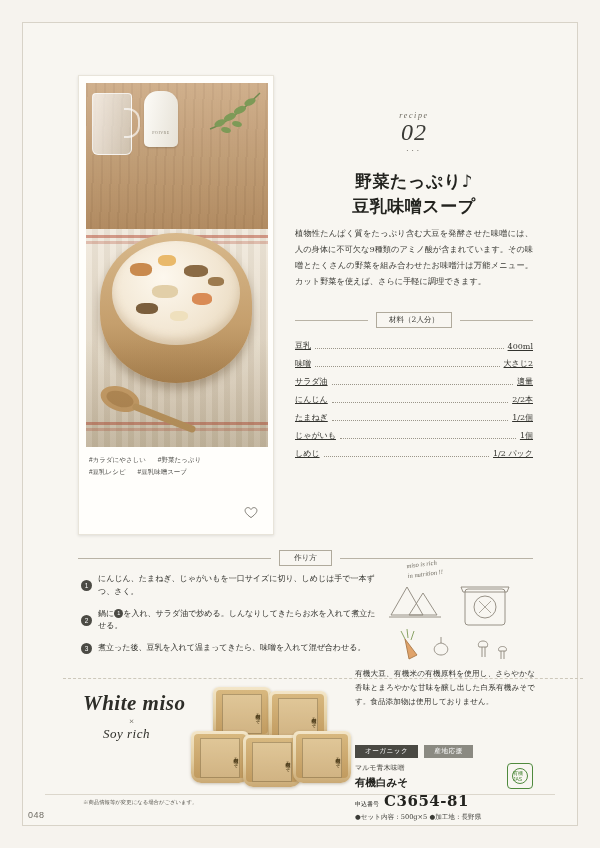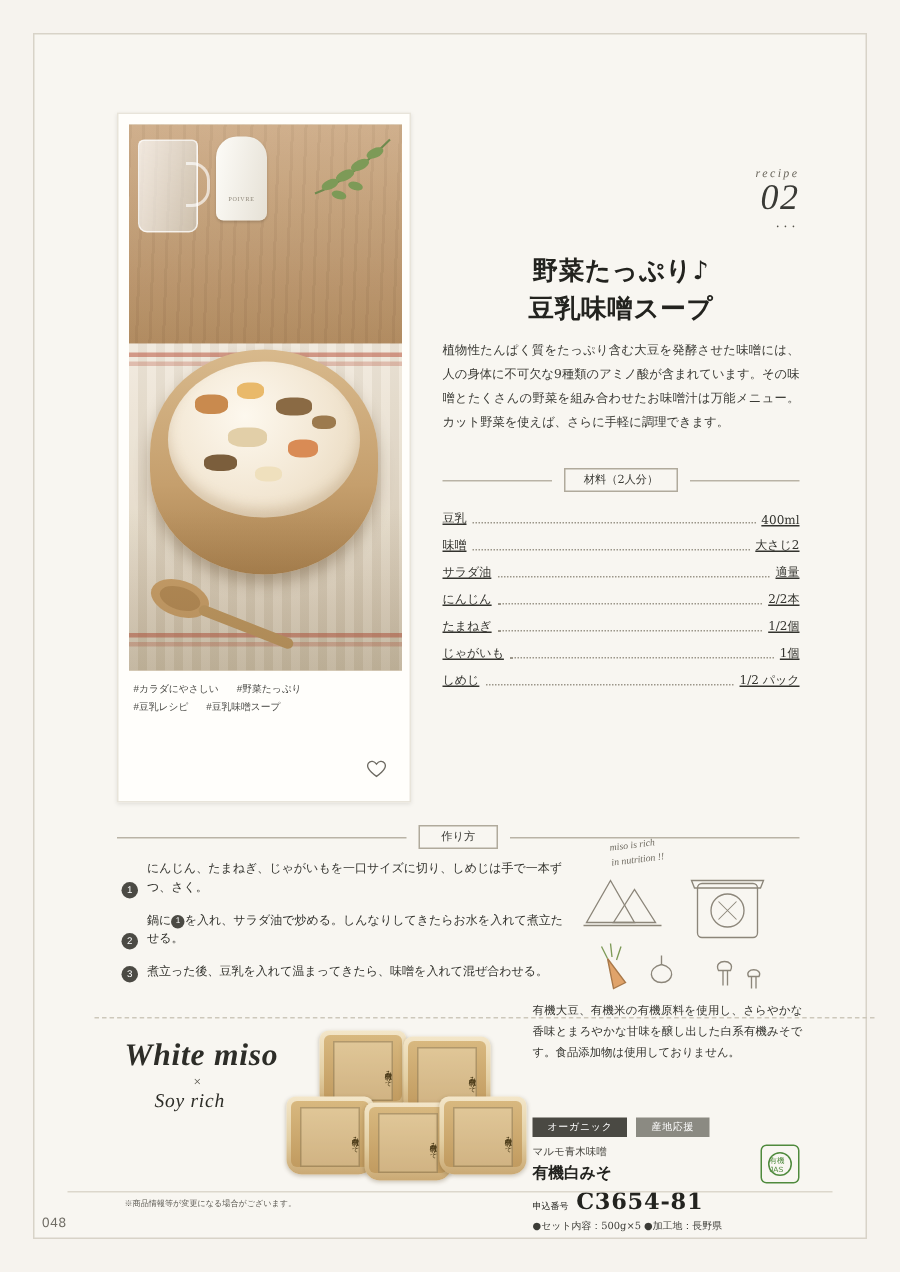--- a/index.html
+++ b/index.html
@@ -112,21 +112,21 @@
   }
   .tags .row { display:flex; gap:12px; }
   .heart {
     position:absolute; right:14px; bottom:14px; width:16px; height:16px;
     color:#6d6a62;
   }
 
   
   .recipe-col { position:absolute; left:272px; top:88px; width:238px; }
   .recipe-no {
-    text-align:right; color:#3a3a36;
+    text-align:center; color:#3a3a36;
   }
   .recipe-no .word {
     font-family:"Liberation Serif", serif; font-style:italic;
     font-size:8px; letter-spacing:1.6px; color:#6a665c;
   }
   .recipe-no .num {
     font-family:"Liberation Serif", serif; font-style:italic;
     font-size:24px; line-height:1.05; letter-spacing:1px;
   }
   .recipe-no .dots { font-size:9px; letter-spacing:3px; color:#55524a; margin-top:-2px;}
@@ -169,21 +169,21 @@
     position:absolute; left:55px; top:527px; width:455px;
     display:flex; align-items:center; gap:8px;
   }
   .howto-head .bar { flex:1; height:1px; background:#b9b3a6; }
   .howto-head .box {
     border:1px solid #b0aa9c; padding:2px 14px; font-family:"DejaVu Serif", serif;
     font-size:7.5px; color:#3a3a35; background:#f8f6f1;
   }
   .steps { position:absolute; left:58px; top:550px; width:300px; }
   .step {
-    display:flex; gap:6px; align-items:flex-end;
+    display:flex; gap:6px; align-items:center;
     font-family:"DejaVu Serif", serif; font-size:8px; line-height:1.6; color:#33332e;
     margin-bottom:9px;
   }
   .step .no {
     flex:0 0 auto; width:11px; height:11px; border-radius:50%;
     background:#4b4a44; color:#fff; font-size:6.5px; line-height:11px; text-align:center;
     font-family:"Liberation Sans", sans-serif;
   }
   .step .inl {
     display:inline-block; width:9px; height:9px; border-radius:50%;

